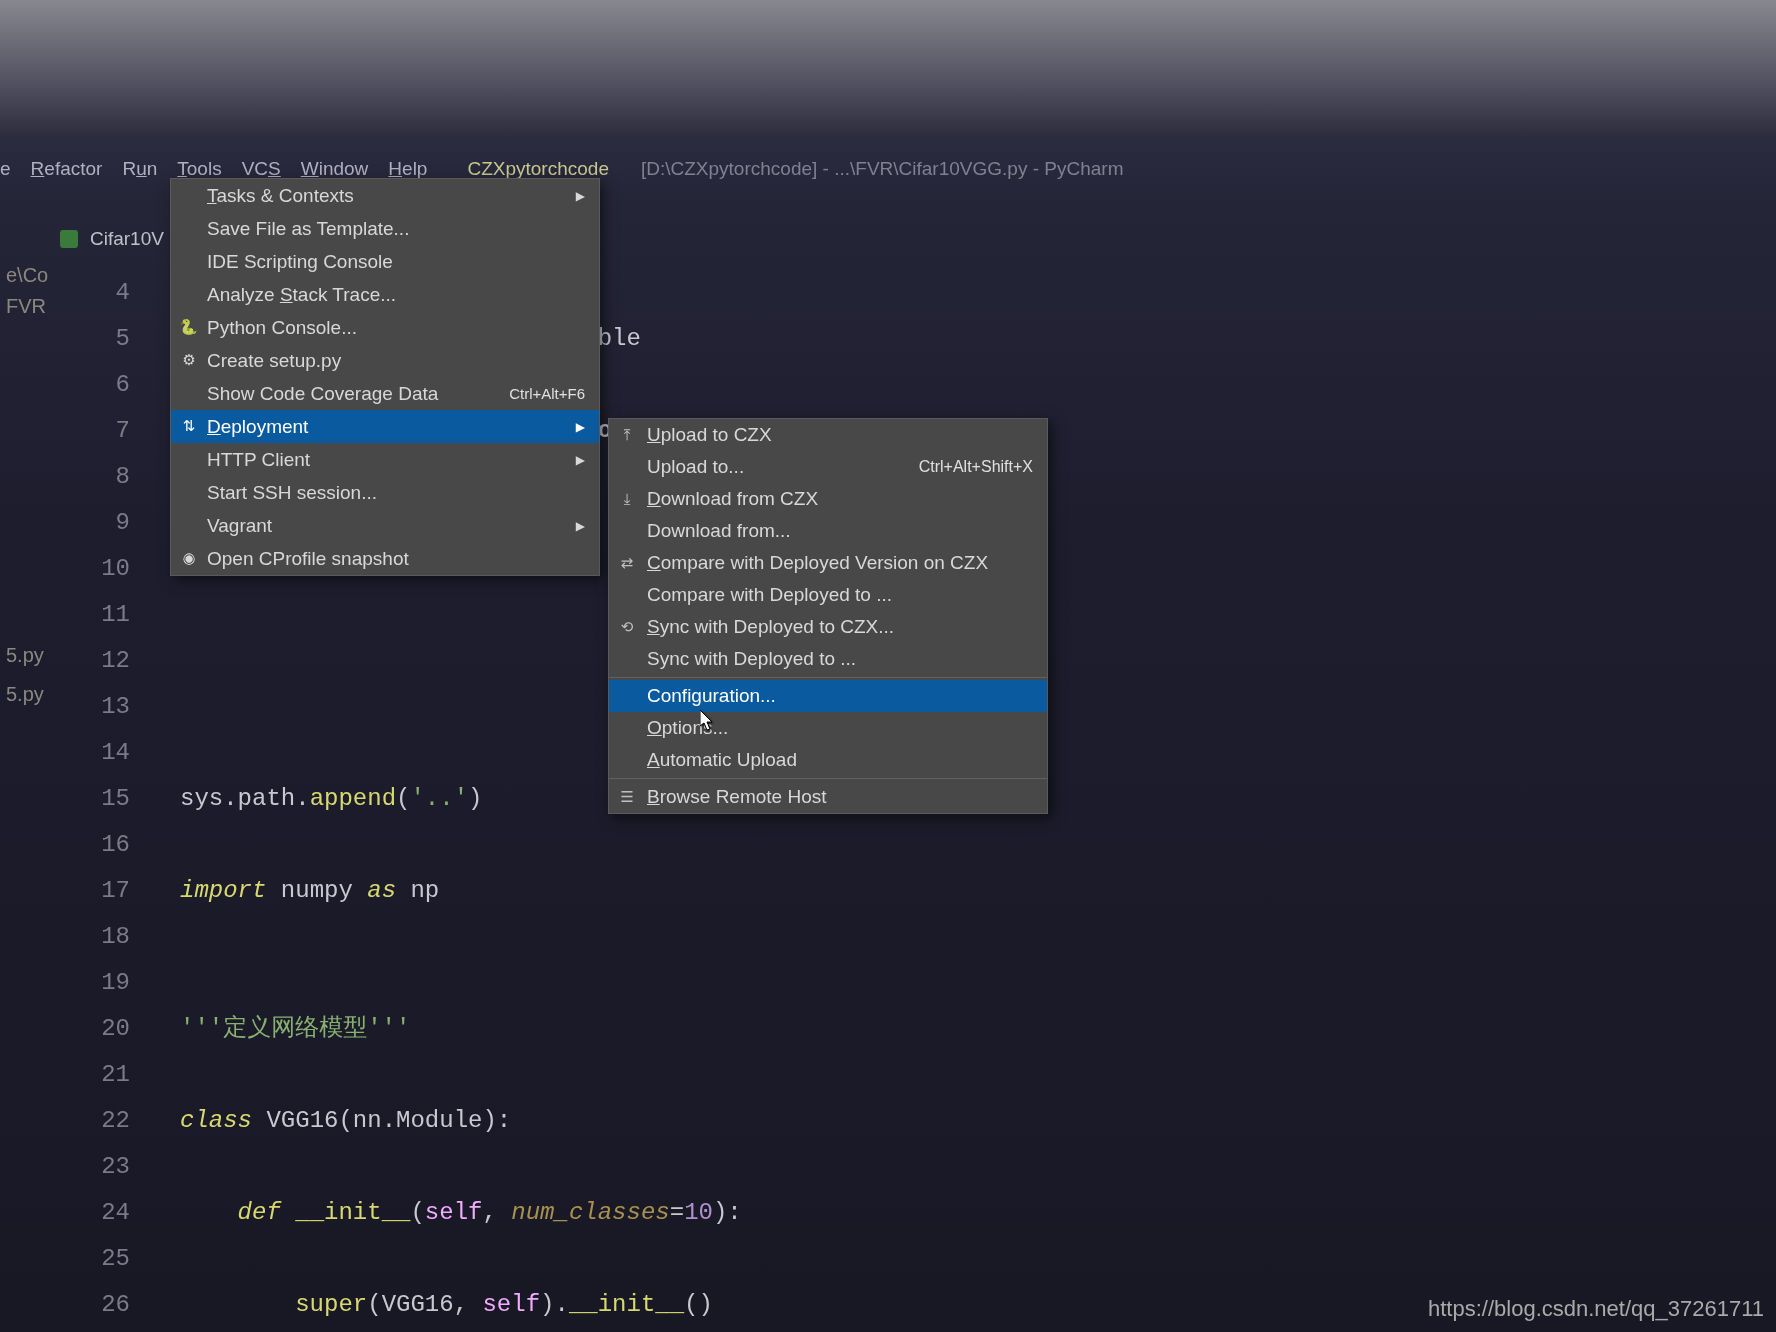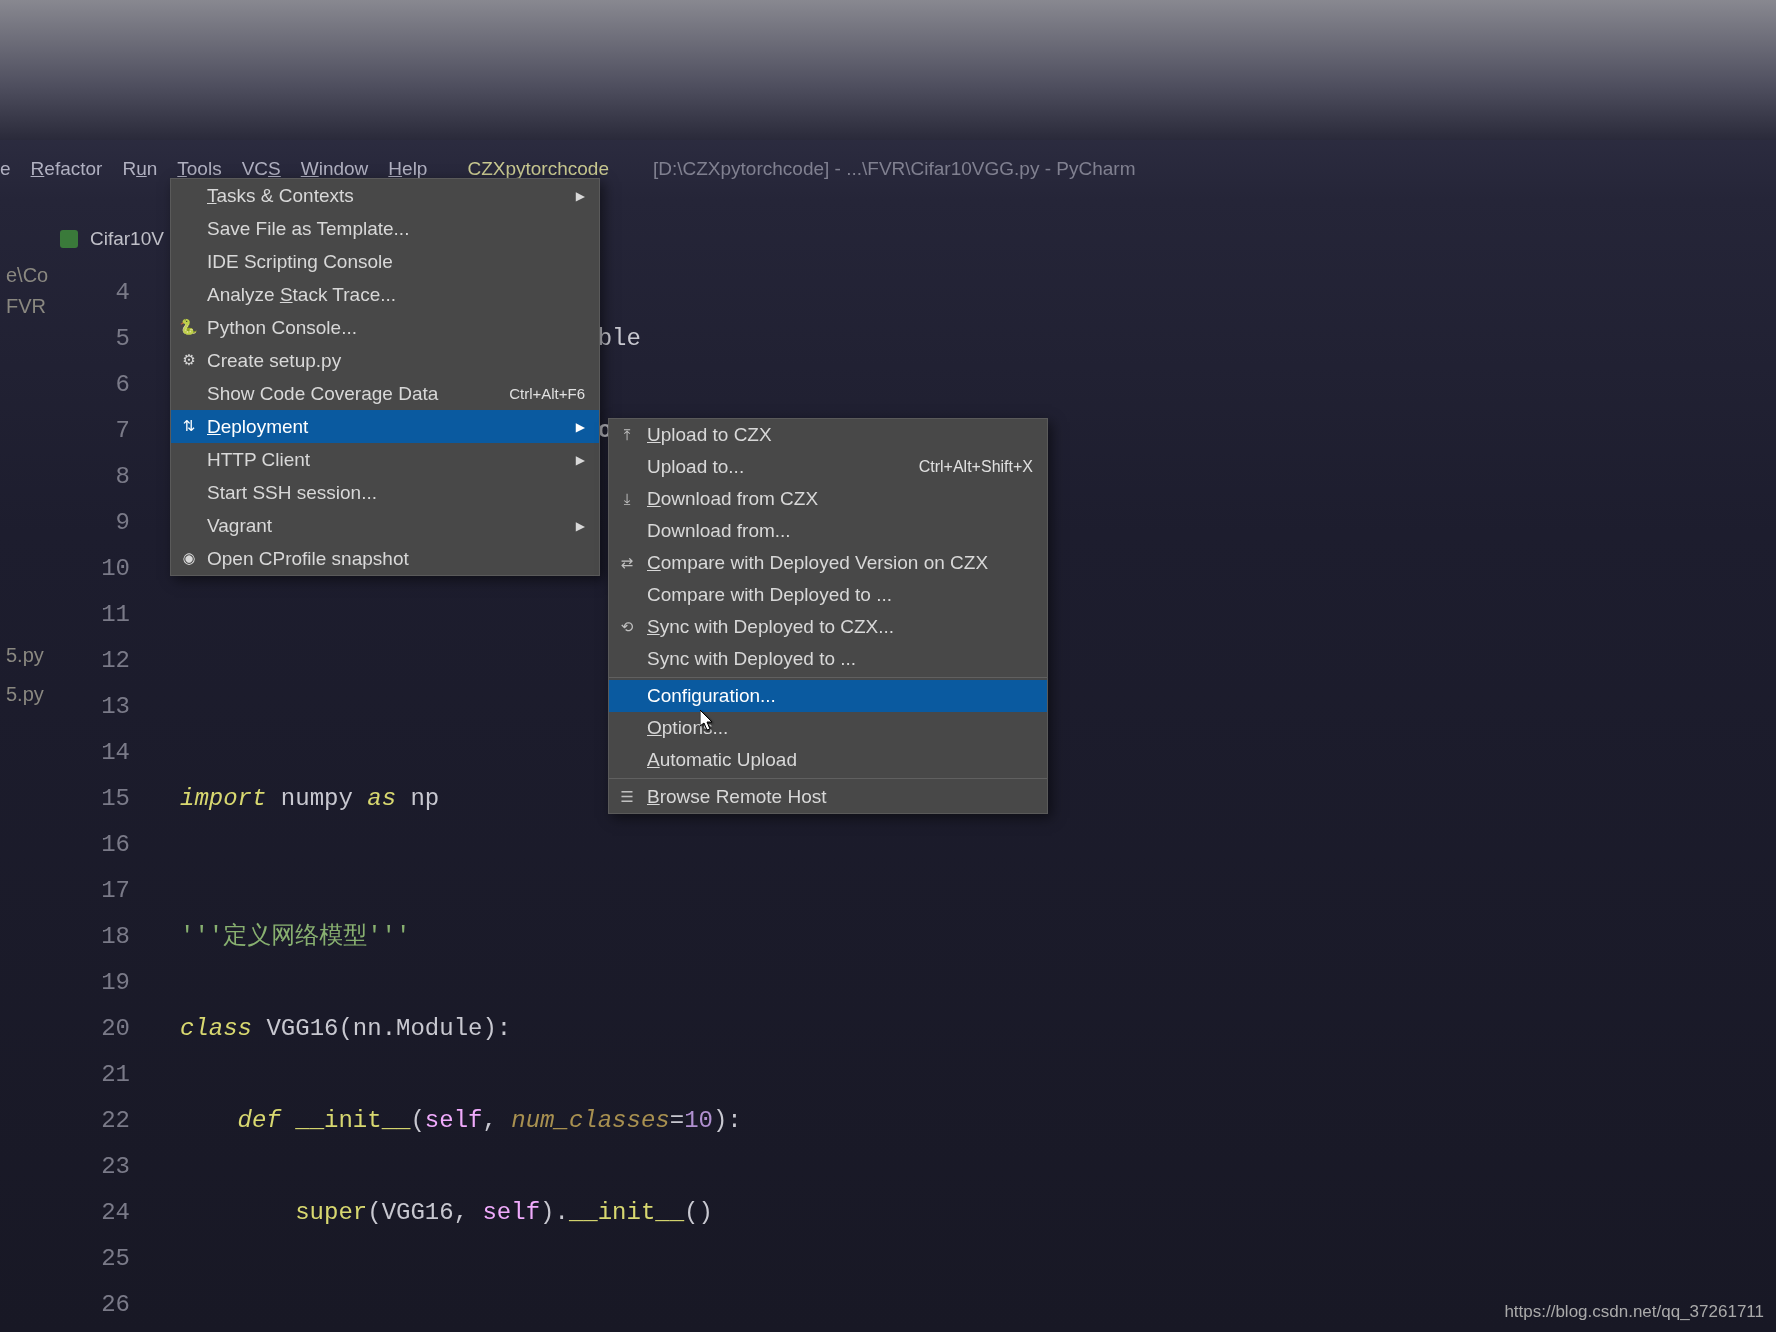--- a/index.html
+++ b/index.html
@@ -30,21 +30,21 @@
   display: flex;
   align-items: center;
   gap: 20px;
   padding-left: 0;
   font-size: 19px;
   color: #b0b0c0;
 }
 .menubar .mi { text-decoration: none; color: #b0b0c0; cursor: pointer; }
 .menubar .mi u { text-decoration: underline; }
 .menubar .title { margin-left: 20px; color: #c8c890; }
-.menubar .path { color: #808090; margin-left: 24px; }
+.menubar .path { color: #808090; margin-left: 12px; }
 
 .sidebar {
   position: absolute;
   left: 0; top: 260px; width: 50px;
   font-size: 20px;
   color: #8a8880;
 }
 .sidebar .sb-item { padding: 4px 6px; white-space: nowrap; }
 
 .tab-area {
@@ -151,21 +151,21 @@
   position: absolute;
   left: 700px; top: 710px;
   width: 16px; height: 22px;
   z-index: 100;
 }
 .cursor-arrow svg { filter: drop-shadow(1px 1px 1px rgba(0,0,0,0.6)); }
 
 .watermark {
   position: absolute;
   right: 12px; bottom: 10px;
-  font-size: 17px;
+  font-size: 22px;
   color: #aaaaaa;
   font-family: Arial, sans-serif;
 }
 </style>
 </head>
 <body>
 
 <div class="photo-bg">
   <div class="top-ceiling"></div>
 </div>
@@ -223,20 +223,21 @@
 </div>
 
 <div class="code">
 <div>                        <span class="cls">Variable</span></div>
 <div>                     <span class="kw">rt</span> <span class="cls"><b>DataLoader</b></span></div>
 <div>                     <span class="cls">tasets</span></div>
 <div></div>
 <div></div>
 <div></div>
 <div></div>
+<div>sys.path.<span class="fn">append</span>(<span class="str">'..'</span>)</div>
 <div><span class="kw">import</span> numpy <span class="kw">as</span> np</div>
 <div></div>
 <div><span class="str">'''</span><span class="cjk">定义网络模型</span><span class="str">'''</span></div>
 <div><span class="kw">class</span> <span class="cls">VGG16</span>(nn.Module):</div>
 <div>    <span class="kw">def</span> <span class="fn">__init__</span>(<span class="self">self</span>, <span class="param">num_classes</span>=<span class="num">10</span>):</div>
 <div>        <span class="fn">super</span>(VGG16, <span class="self">self</span>).<span class="fn">__init__</span>()</div>
 
 
 
 

